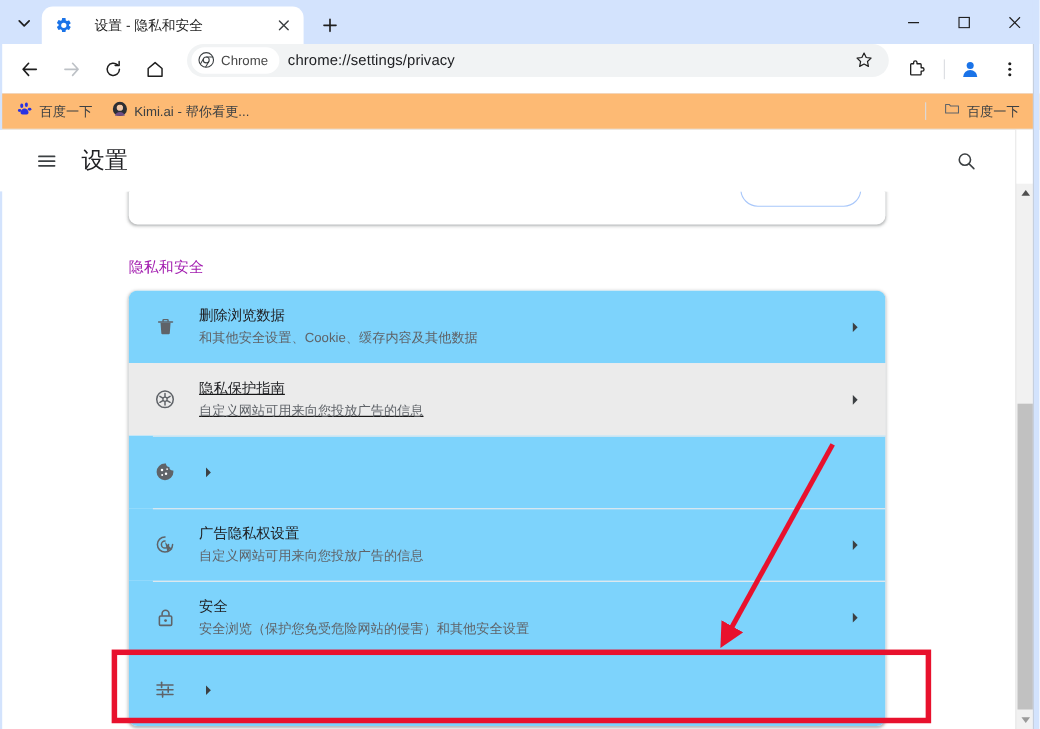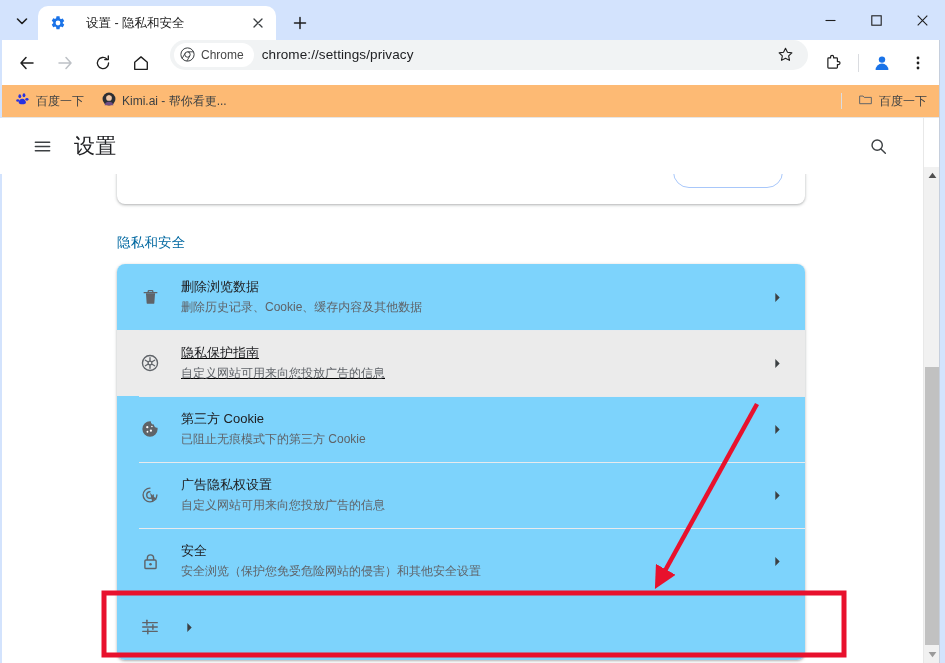--- a/index.html
+++ b/index.html
@@ -130,21 +130,21 @@
     display: flex; align-items: center; padding: 0 22px;
   }
   .partial-text { font-size: 13px; color: #202124; }
   .partial-btn {
     margin-left: auto; height: 32px; min-width: 110px; border-radius: 16px;
     border: 1px solid #a8c7fa; background: #ffffff;
   }
 
   .section-title {
     width: 688px; margin: 30px auto 12px auto;
-    font-size: 13.5px; color: #0369a1; letter-spacing: .2px;
+    font-size: 13.5px; color: #a21caf; letter-spacing: .2px;
   }
 
   .list-card {
     width: 688px; margin: 0 auto; background: #ffffff;
     border-radius: 8px; box-shadow: 0 1px 2px rgba(60,64,67,.25), 0 1px 3px 1px rgba(60,64,67,.12);
     overflow: hidden;
   }
   .row {
     position: relative; display: flex; align-items: center;
     height: 66px; padding: 0 20px 0 22px; cursor: pointer; background: #7dd3fc;
@@ -374,21 +374,21 @@
           <div class="row">
             <span class="row-icon">
               <svg width="19" height="19" viewBox="0 0 20 20" aria-hidden="true">
                 <path d="M3.4 4.9 H16.6" stroke="#5f6368" stroke-width="1.5" stroke-linecap="round"></path>
                 <path d="M7.6 4.7 V3.4 a.7.7 0 0 1 .7-.7 h3.4 a.7.7 0 0 1 .7.7 V4.7" fill="none" stroke="#5f6368" stroke-width="1.4"></path>
                 <path d="M5.2 5.6 h9.6 l-.75 10.2 a1 1 0 0 1-1 .9 H6.95 a1 1 0 0 1-1-.9 Z" fill="#5f6368"></path>
               </svg>
             </span>
             <span class="row-text">
               <span class="row-title" style="display:block">删除浏览数据</span>
-              <span class="row-sub" style="display:block">删除历史记录、Cookie、缓存内容及其他数据</span>
+              <span class="row-sub" style="display:block">和其他安全设置、Cookie、缓存内容及其他数据</span>
             </span>
             <span class="row-chevron">
               <svg width="11" height="11" viewBox="0 0 10 10" aria-hidden="true">
                   <path d="M3 1 L7 5 L3 9 Z" fill="#3c4043"></path>
                 </svg>
             </span>
           </div>
 
           <div class="row hovered">
             <span class="row-icon">
@@ -412,24 +412,20 @@
           <div class="row">
             <span class="row-icon">
               <svg width="20" height="20" viewBox="0 0 22 22" aria-hidden="true">
                 <path d="M11 2.6 a8.4 8.4 0 1 0 8.4 8.4 c0-.5-.05-1-.14-1.5 a3.2 3.2 0 0 1-3.9-3.4 a3.2 3.2 0 0 1-3.4-3.4 c-.32-.06-.64-.1-.96-.1 Z" fill="#5f6368"></path>
                 <circle cx="8" cy="9" r="1.25" fill="#ffffff"></circle>
                 <circle cx="12" cy="12.8" r="1.25" fill="#ffffff"></circle>
                 <circle cx="8.2" cy="14" r="1" fill="#ffffff"></circle>
                 <circle cx="13.1" cy="8.2" r=".85" fill="#ffffff"></circle>
               </svg>
             </span>
-            <span class="row-text">
-              <span class="row-title" style="display:block">第三方 Cookie</span>
-              <span class="row-sub" style="display:block">已阻止无痕模式下的第三方 Cookie</span>
-            </span>
             <span class="row-chevron">
               <svg width="11" height="11" viewBox="0 0 10 10" aria-hidden="true">
                   <path d="M3 1 L7 5 L3 9 Z" fill="#3c4043"></path>
                 </svg>
             </span>
           </div>
 
           <div class="row">
             <span class="row-icon">
               <svg width="20" height="20" viewBox="0 0 22 22" aria-hidden="true">

